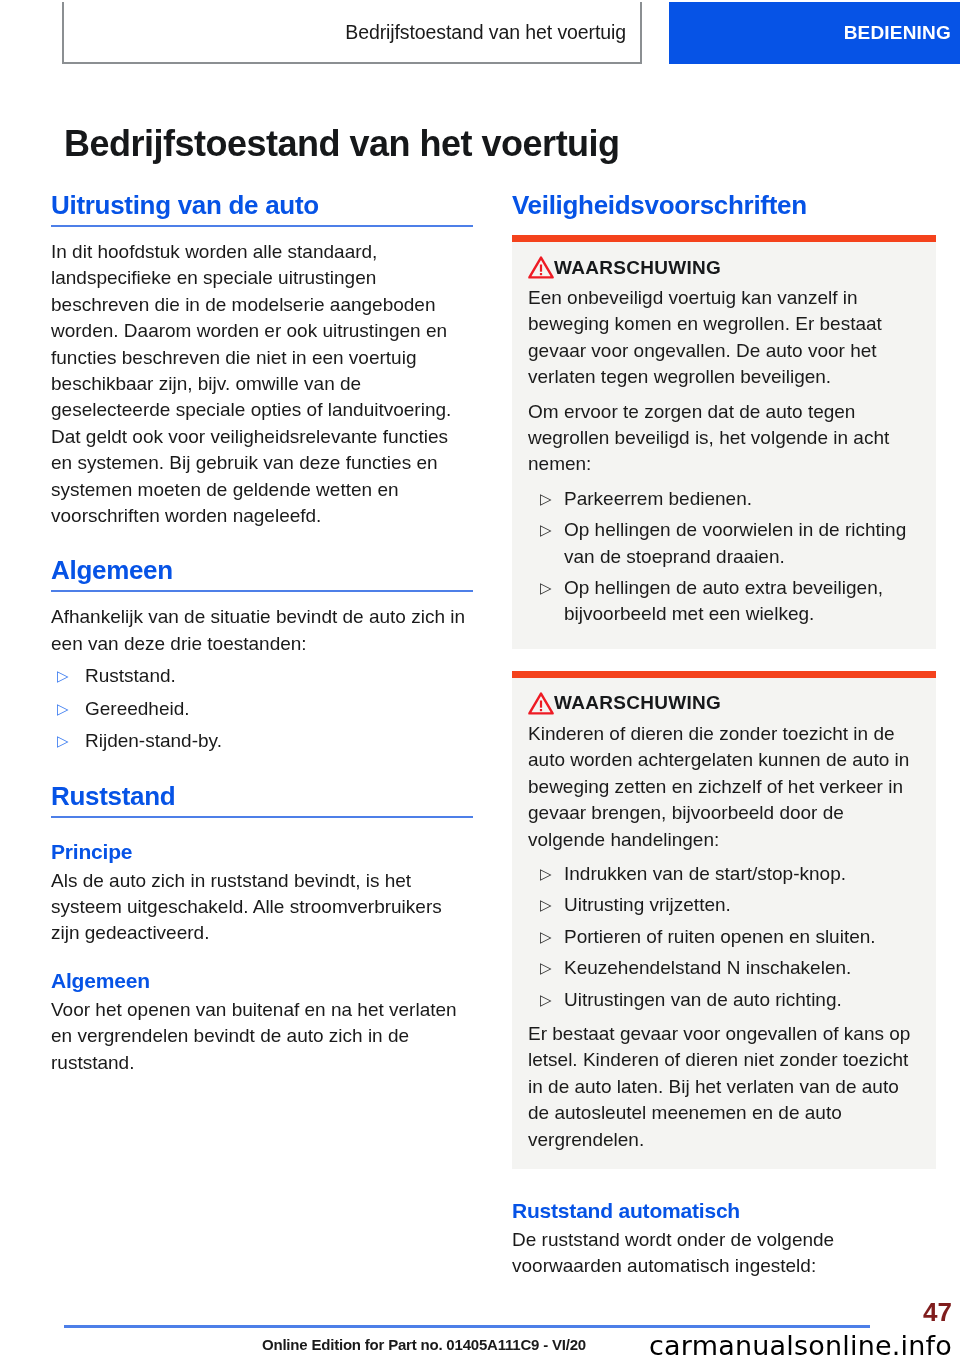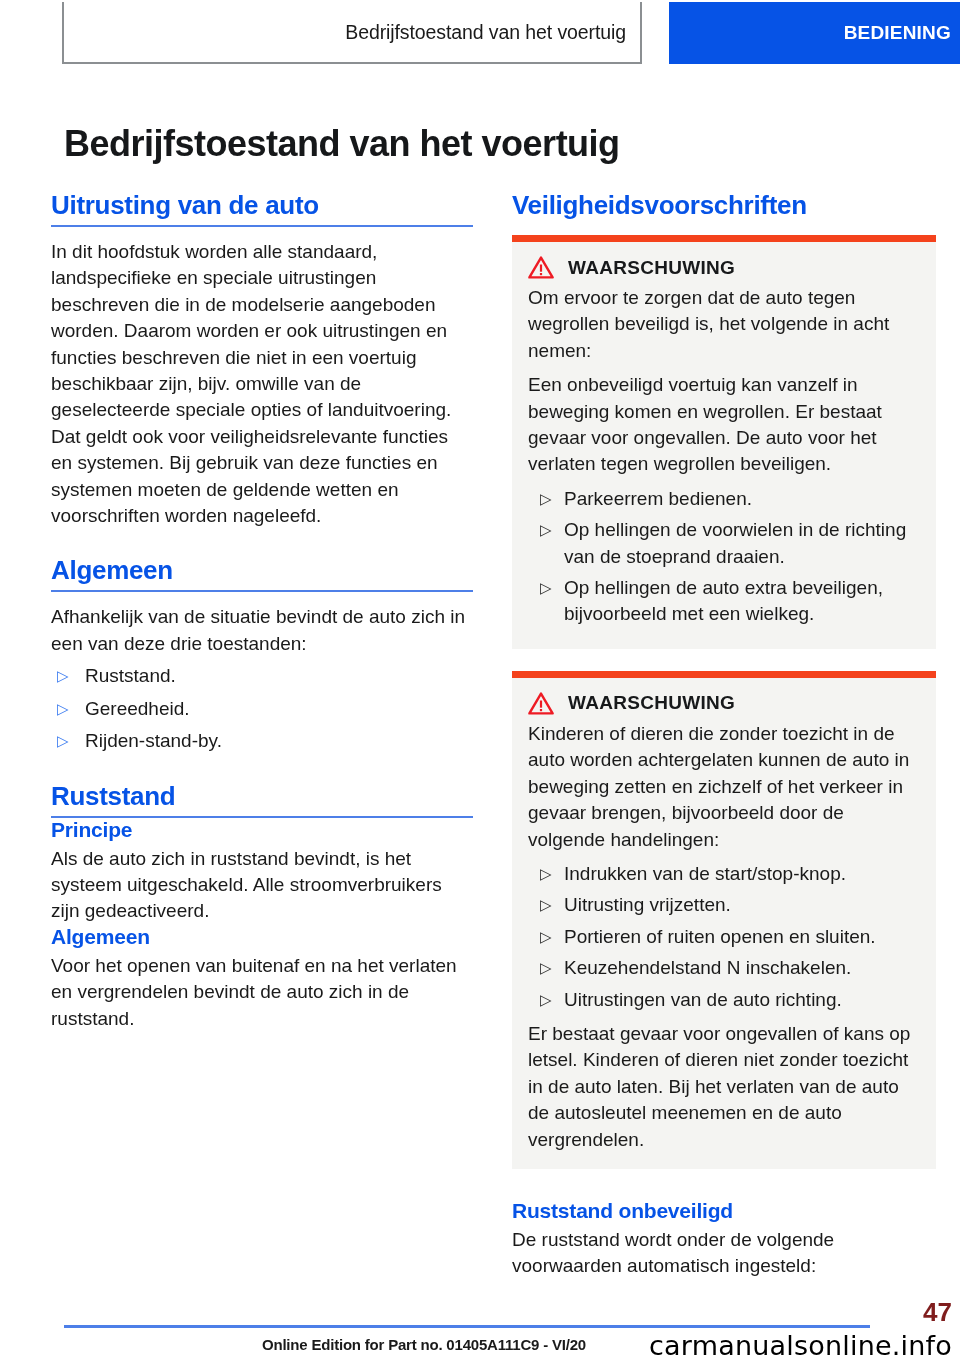--- a/index.html
+++ b/index.html
@@ -96,21 +96,21 @@
     border-bottom: 2px solid #4d7fe8;
   }
   .h1-blue.gap-top { margin-top: 26px; }
   .h2-blue {
     font-size: 21px;
     font-weight: bold;
     color: #0653E6;
     margin: 0 0 2px 0;
     letter-spacing: -0.2px;
   }
-  .h2-blue.spaced { }
+  .h2-blue.spaced { margin-top: 22px; }
 
   
   p.body {
     font-size: 19px;
     line-height: 26.4px;
     margin: 12px 0 0 0;
     color: #1a1a1a;
   }
   p.body.tight { margin-top: 4px; }
 
@@ -142,21 +142,20 @@
     background: #f4f4f2;
     border-top: 7px solid #F4421C;
     padding: 14px 16px 16px 16px;
     box-sizing: border-box;
     margin-top: 14px;
   }
   .warnbox.second { margin-top: 22px; }
   .warn-head {
     display: flex;
     align-items: center;
-    gap: 14px;
     margin-bottom: 6px;
   }
   .warn-icon { width: 26px; height: 23px; flex: 0 0 auto; }
   .warn-title {
     font-size: 19px;
     font-weight: bold;
     letter-spacing: 0.3px;
     color: #17191b;
   }
   .warnbox p.body { margin-top: 8px; }
@@ -254,22 +253,22 @@
 
   <div class="warnbox">
     <div class="warn-head">
       <svg class="warn-icon" viewBox="0 0 26 23">
         <path d="M13 1.6 L24.6 21.4 L1.4 21.4 Z" fill="none" stroke="#EE1B24" stroke-width="2.4" stroke-linejoin="round"></path>
         <rect x="11.9" y="8.5" width="2.2" height="7.2" fill="#EE1B24"></rect>
         <rect x="11.9" y="17" width="2.2" height="2.2" fill="#EE1B24"></rect>
       </svg>
       <span class="warn-title">WAARSCHUWING</span>
     </div>
+    <p class="body">Een onbeveiligd voertuig kan vanzelf in beweging komen en wegrollen. Er bestaat gevaar voor ongevallen. De auto voor het verlaten tegen wegrollen beveiligen.</p>
     <p class="body">Om ervoor te zorgen dat de auto tegen wegrollen beveiligd is, het volgende in acht nemen:</p>
-    <p class="body">Een onbeveiligd voertuig kan vanzelf in beweging komen en wegrollen. Er bestaat gevaar voor ongevallen. De auto voor het verlaten tegen wegrollen beveiligen.</p>
     <ul class="tri dark">
       <li>
         <span class="marker">▷</span>
         <span>Parkeerrem bedienen.</span>
       </li>
       <li>
         <span class="marker">▷</span>
         <span>Op hellingen de voorwielen in de richting van de stoeprand draaien.</span>
       </li>
       <li>
@@ -307,20 +306,20 @@
         <span>Keuzehendelstand N inschakelen.</span>
       </li>
       <li>
         <span class="marker">▷</span>
         <span>Uitrustingen van de auto richting.</span>
       </li>
     </ul>
     <p class="body">Er bestaat gevaar voor ongevallen of kans op letsel. Kinderen of dieren niet zonder toezicht in de auto laten. Bij het verlaten van de auto de autosleutel meenemen en de auto vergrendelen.</p>
   </div>
 
-  <h3 class="h2-blue spaced" style="margin-top:30px;">Ruststand onbeveiligd</h3>
+  <h3 class="h2-blue spaced" style="margin-top:30px;">Ruststand automatisch</h3>
   <p class="body tight">De ruststand wordt onder de volgende voorwaarden automatisch ingesteld:</p>
 </div>
 
 <div class="footer-rule"></div>
 <div class="page-number">47</div>
 <div class="edition-line">Online Edition for Part no. 01405A111C9 - VI/20</div>
 <div class="watermark">carmanualsonline.info</div>
 
 </body></html>

